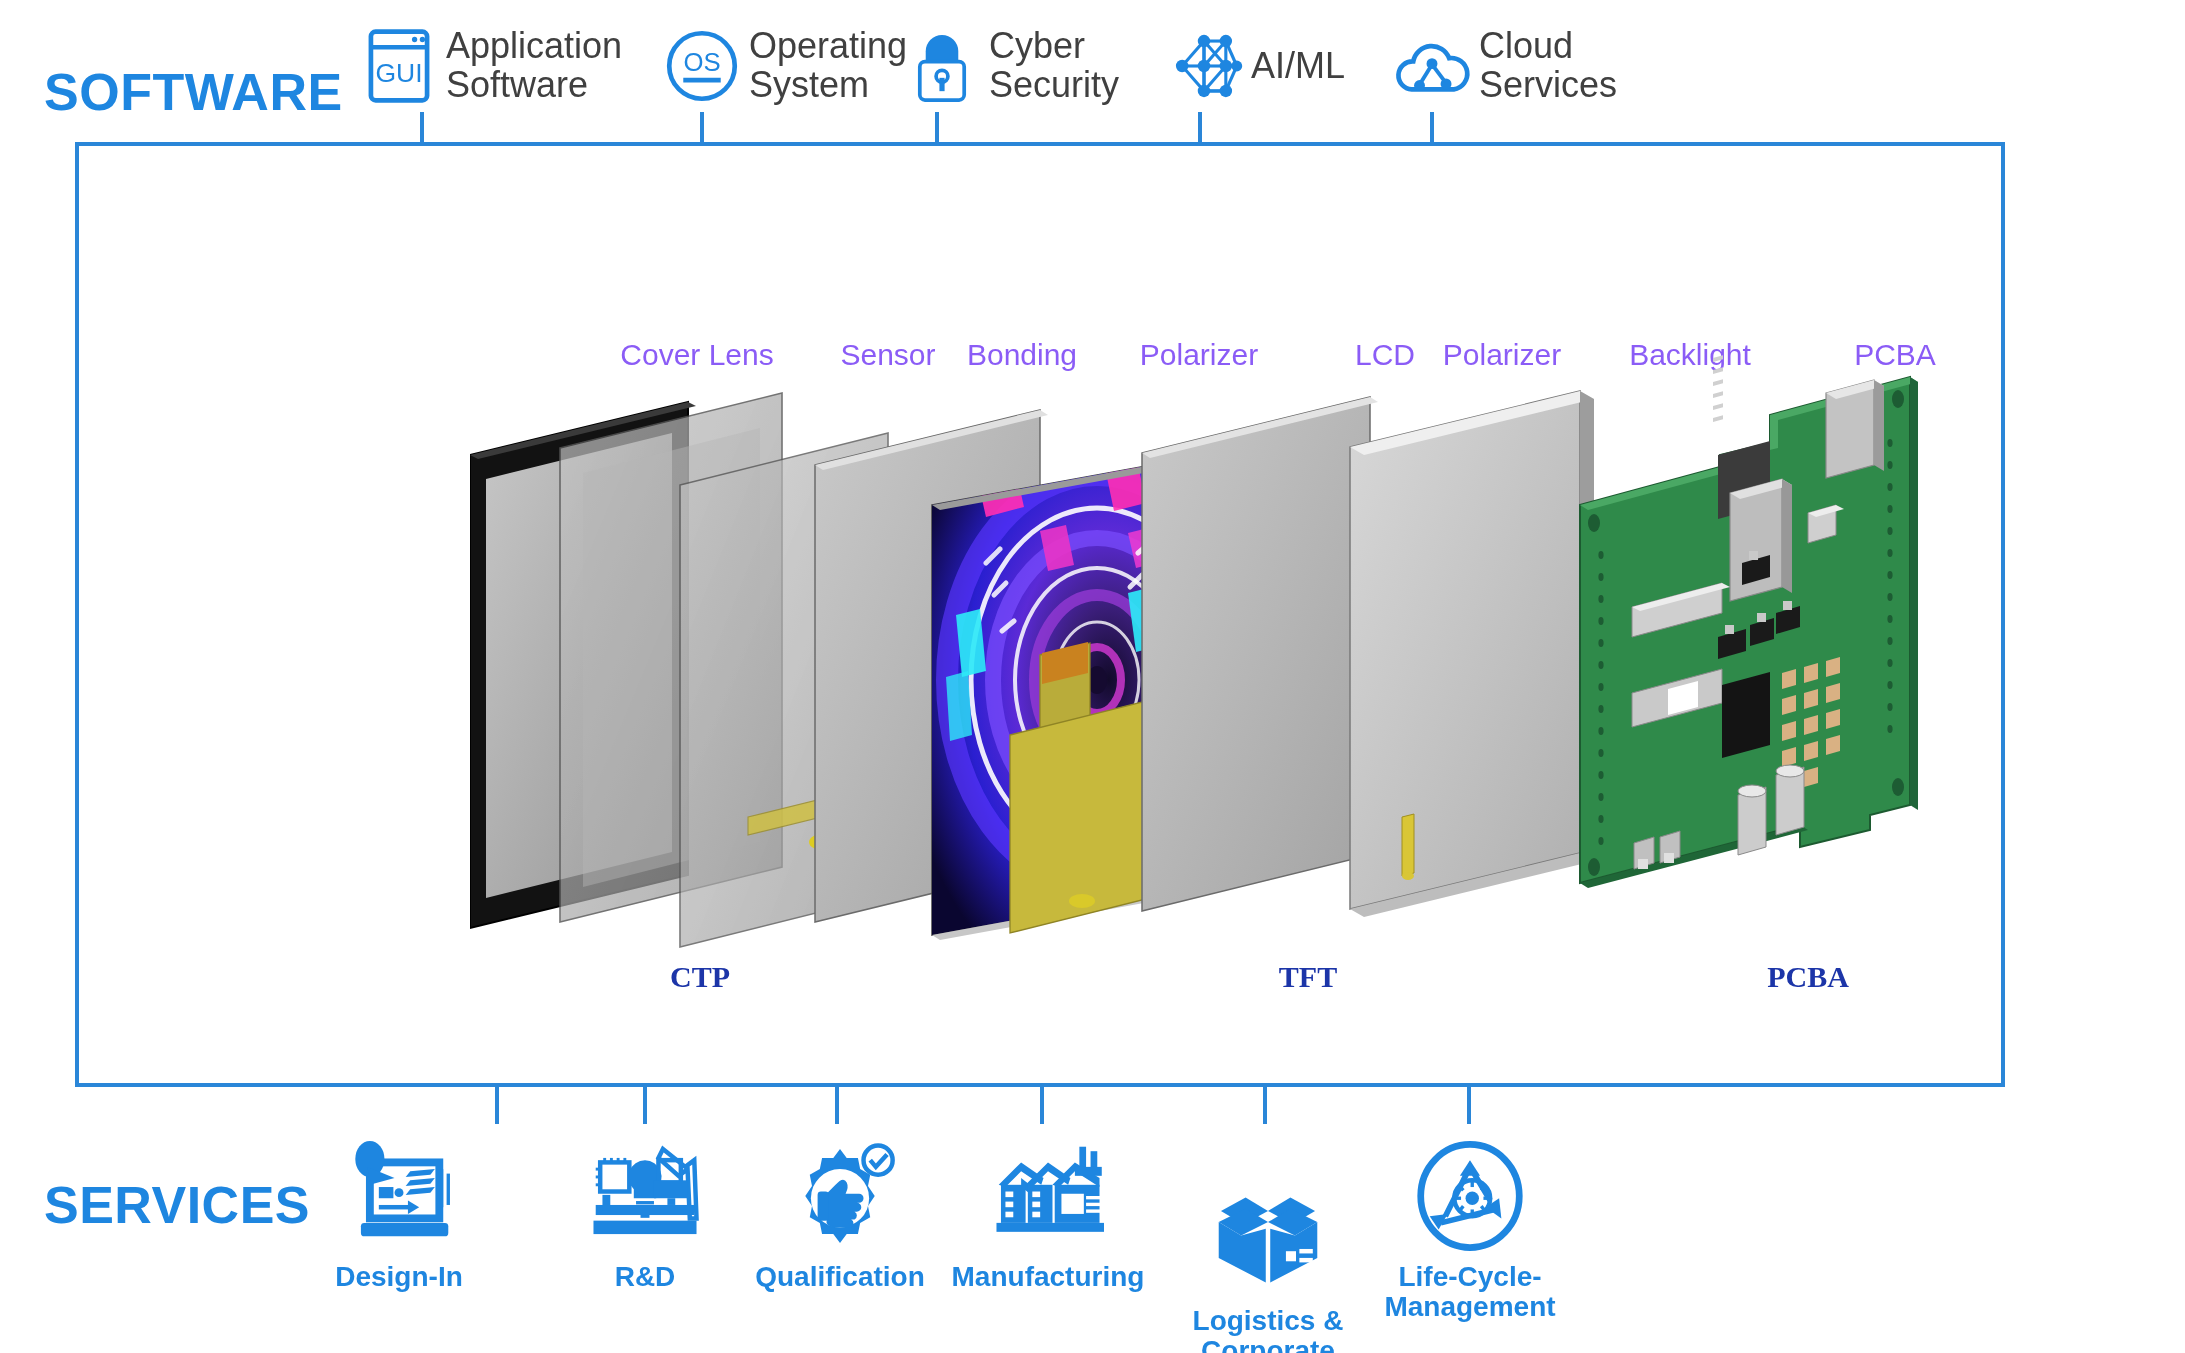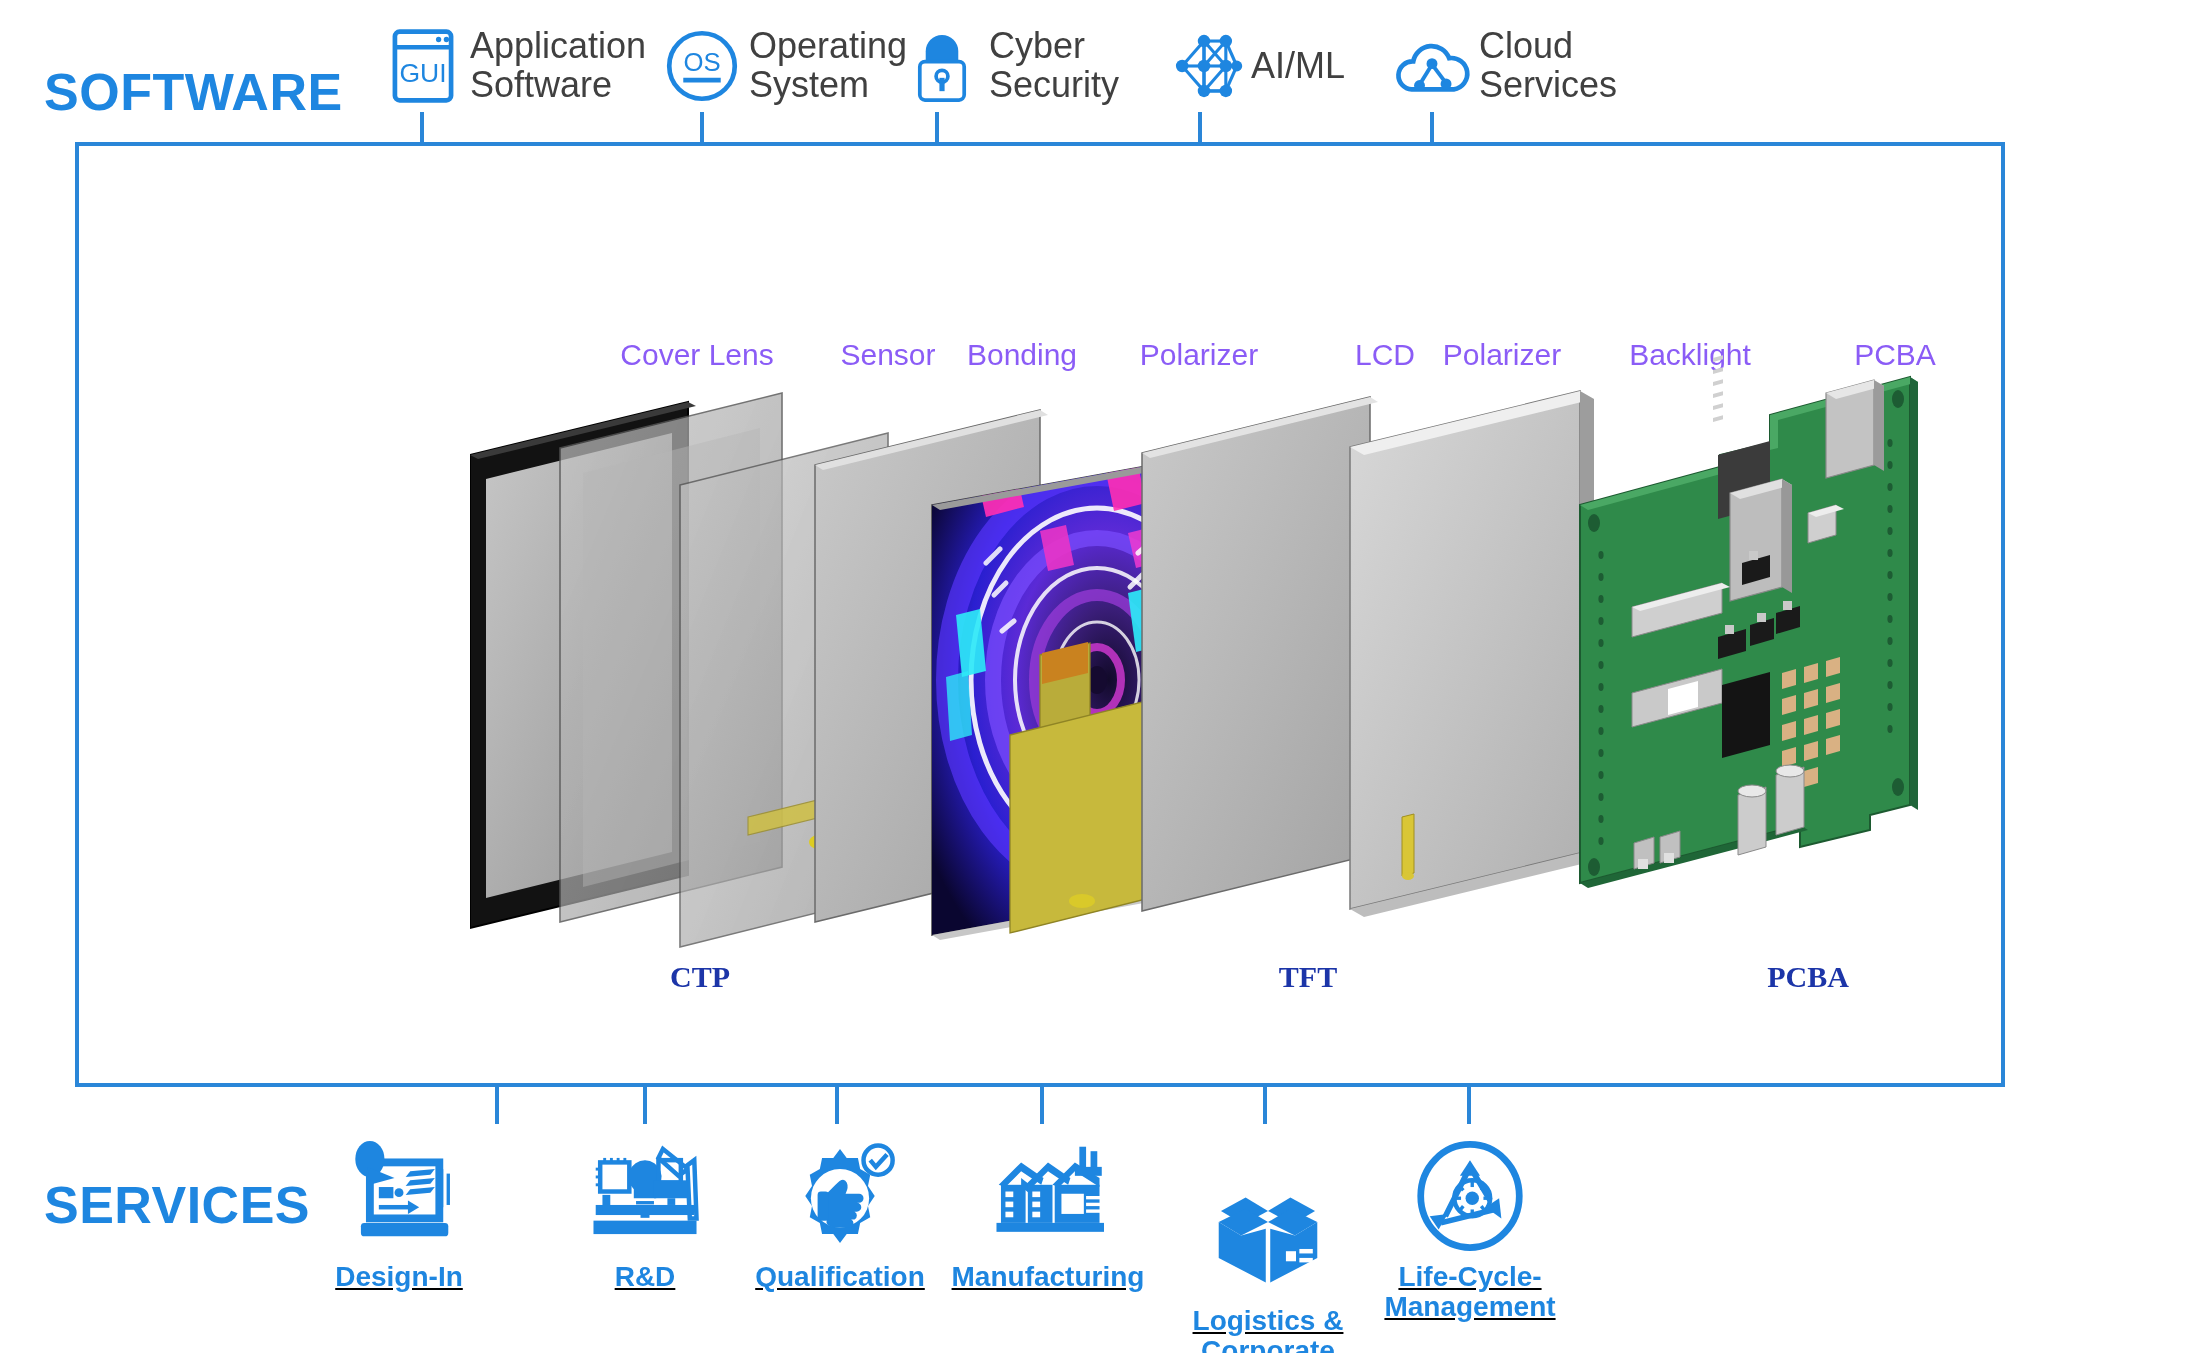--- a/index.html
+++ b/index.html
@@ -26,21 +26,21 @@
   .tick{position:absolute;width:4px;background:#2a86d8;}
   .tick-top{top:112px;height:32px;}
   .tick-bottom{top:1086px;height:38px;}
 
   
   .sw-item{position:absolute;top:22px;display:flex;align-items:center;gap:8px;}
   .sw-icon{width:78px;height:88px;flex:none;display:flex;align-items:center;justify-content:center;}
   .sw-text{font-size:36px;font-weight:normal;color:#404040;line-height:1.08;white-space:pre-line;}
 
   
-  .svc-item{position:absolute;display:flex;flex-direction:column;align-items:center;width:240px;text-decoration:underline;}
+  .svc-item{position:absolute;display:flex;flex-direction:column;align-items:center;width:240px;}
   .svc-icon{width:130px;height:112px;display:flex;align-items:center;justify-content:center;}
   .svc-text{margin-top:10px;font-size:28px;font-weight:bold;color:#1e86e0;
             line-height:1.06;text-align:center;white-space:pre-line;}
 
   
   .hw-top-label{position:absolute;font-size:30px;font-weight:normal;color:#8b5cf6;
                 white-space:nowrap;}
   .hw-bot-label{position:absolute;font-size:30px;font-weight:bold;color:#1c35a8;
                 white-space:nowrap;font-family:Liberation Serif, serif;}
 
@@ -68,21 +68,21 @@
       <div class="tick tick-top" style="left: 1430px;"></div>
       <div class="tick tick-bottom" style="left: 495px;"></div>
       <div class="tick tick-bottom" style="left: 643px;"></div>
       <div class="tick tick-bottom" style="left: 835px;"></div>
       <div class="tick tick-bottom" style="left: 1040px;"></div>
       <div class="tick tick-bottom" style="left: 1263px;"></div>
       <div class="tick tick-bottom" style="left: 1467px;"></div>
     </div>
 
   <div id="software-row">
-      <div class="sw-item" style="left: 384px;">
+      <div class="sw-item" style="left: 360px;">
         <span class="sw-icon">
           <svg viewBox="0 0 100 100" width="78" height="88" xmlns="http://www.w3.org/2000/svg">
             <rect x="14" y="6" width="72" height="88" rx="6" fill="none" stroke="#1e86e0" stroke-width="6"></rect>
             <line x1="14" y1="26" x2="86" y2="26" stroke="#1e86e0" stroke-width="6"></line>
             <circle cx="70" cy="16" r="3.4" fill="#1e86e0"></circle>
             <circle cx="80" cy="16" r="3.4" fill="#1e86e0"></circle>
             <text x="50" y="70" font-family="Liberation Sans,sans-serif" font-size="34" fill="#1e86e0" text-anchor="middle">GUI</text>
           </svg>
         </span>
         <span class="sw-text">Application

